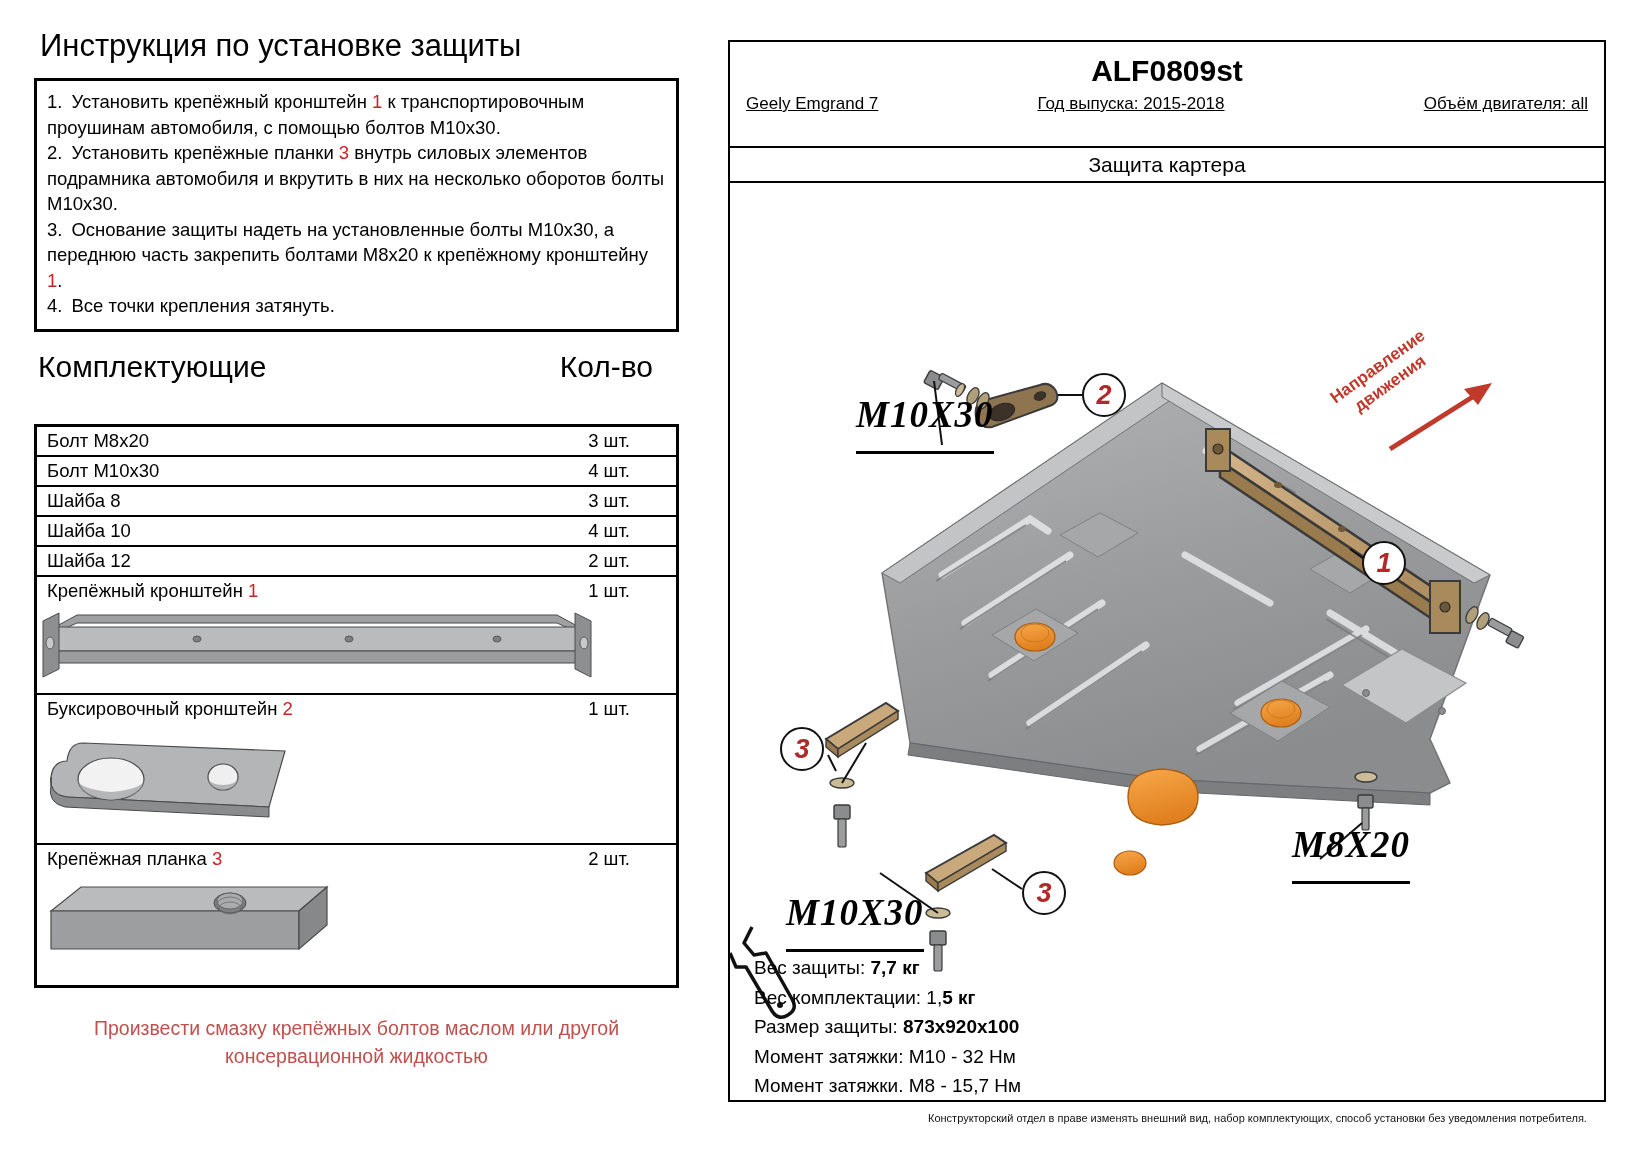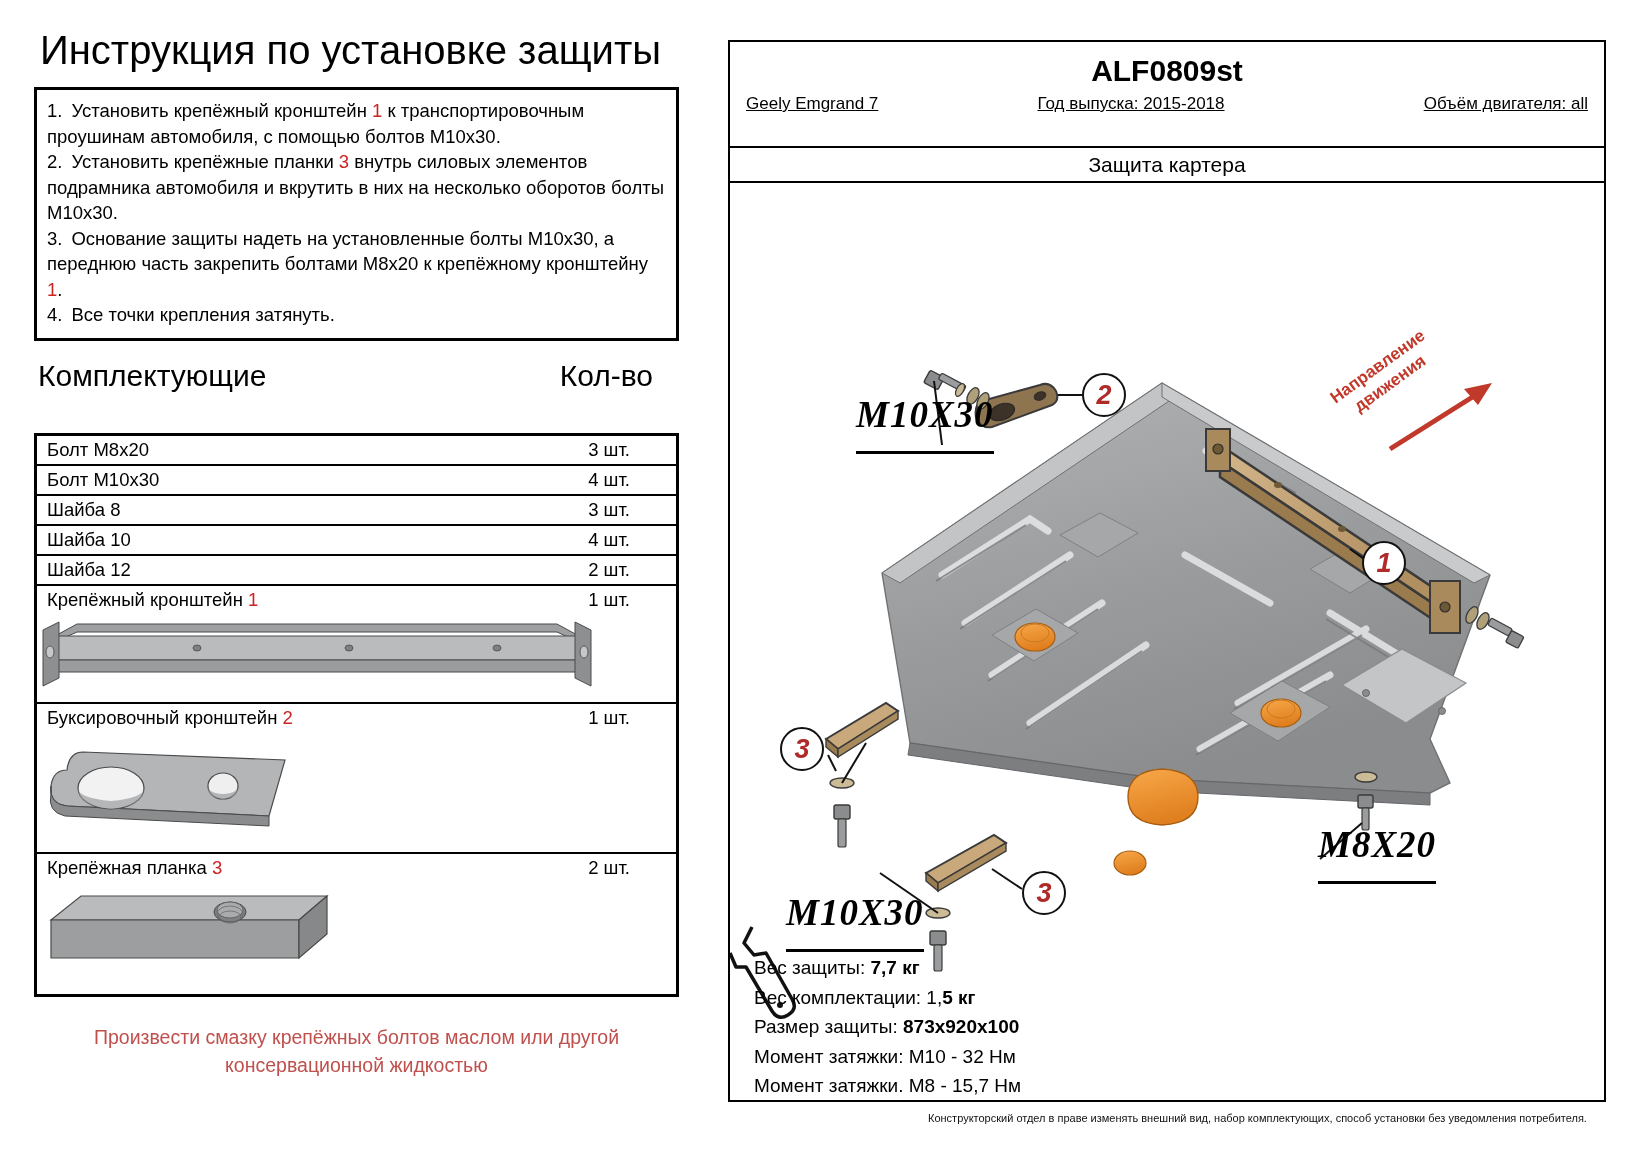--- a/index.html
+++ b/index.html
@@ -24,21 +24,21 @@
 
   
   .left-col {
     position: absolute;
     left: 34px;
     top: 28px;
     width: 672px;
     height: 1110px;
   }
   .main-title {
-    font-size: 40px;
+    font-size: 31px;
     font-weight: 400;
     letter-spacing: 0px;
     margin: 0 0 14px 6px;
     white-space: nowrap;
   }
   .instr-box {
     border: 3px solid #000;
     padding: 8px 10px 10px 10px;
     box-sizing: border-box;
     width: 645px;
@@ -485,21 +485,21 @@
         </g>
       </svg>
 
       <div class="callout" style="left:352px; top:190px;">2</div>
       <div class="callout" style="left:632px; top:358px;">1</div>
       <div class="callout" style="left:50px;  top:544px;">3</div>
       <div class="callout" style="left:292px; top:688px;">3</div>
 
       <div class="boltlabel" style="left:126px; top:210px;">M10X30</div>
       <div class="boltlabel" style="left:56px;  top:708px;">M10X30</div>
-      <div class="boltlabel" style="left:588px; top:640px;text-align:right;">M8X20</div>
+      <div class="boltlabel" style="left:562px; top:640px;text-align:right;">M8X20</div>
 
       <div class="dirlabel" style="left:596px; top:208px;">
         <div>Направление</div>
         <div>движения</div>
       </div>
 
       <div class="spec-list">
         <div><span>Вес защиты: </span><b>7,7 кг</b></div>
         <div><span>Вес комплектации: 1,</span><b>5 кг</b></div>
         <div><span>Размер защиты: </span><b>873x920x100</b></div>

